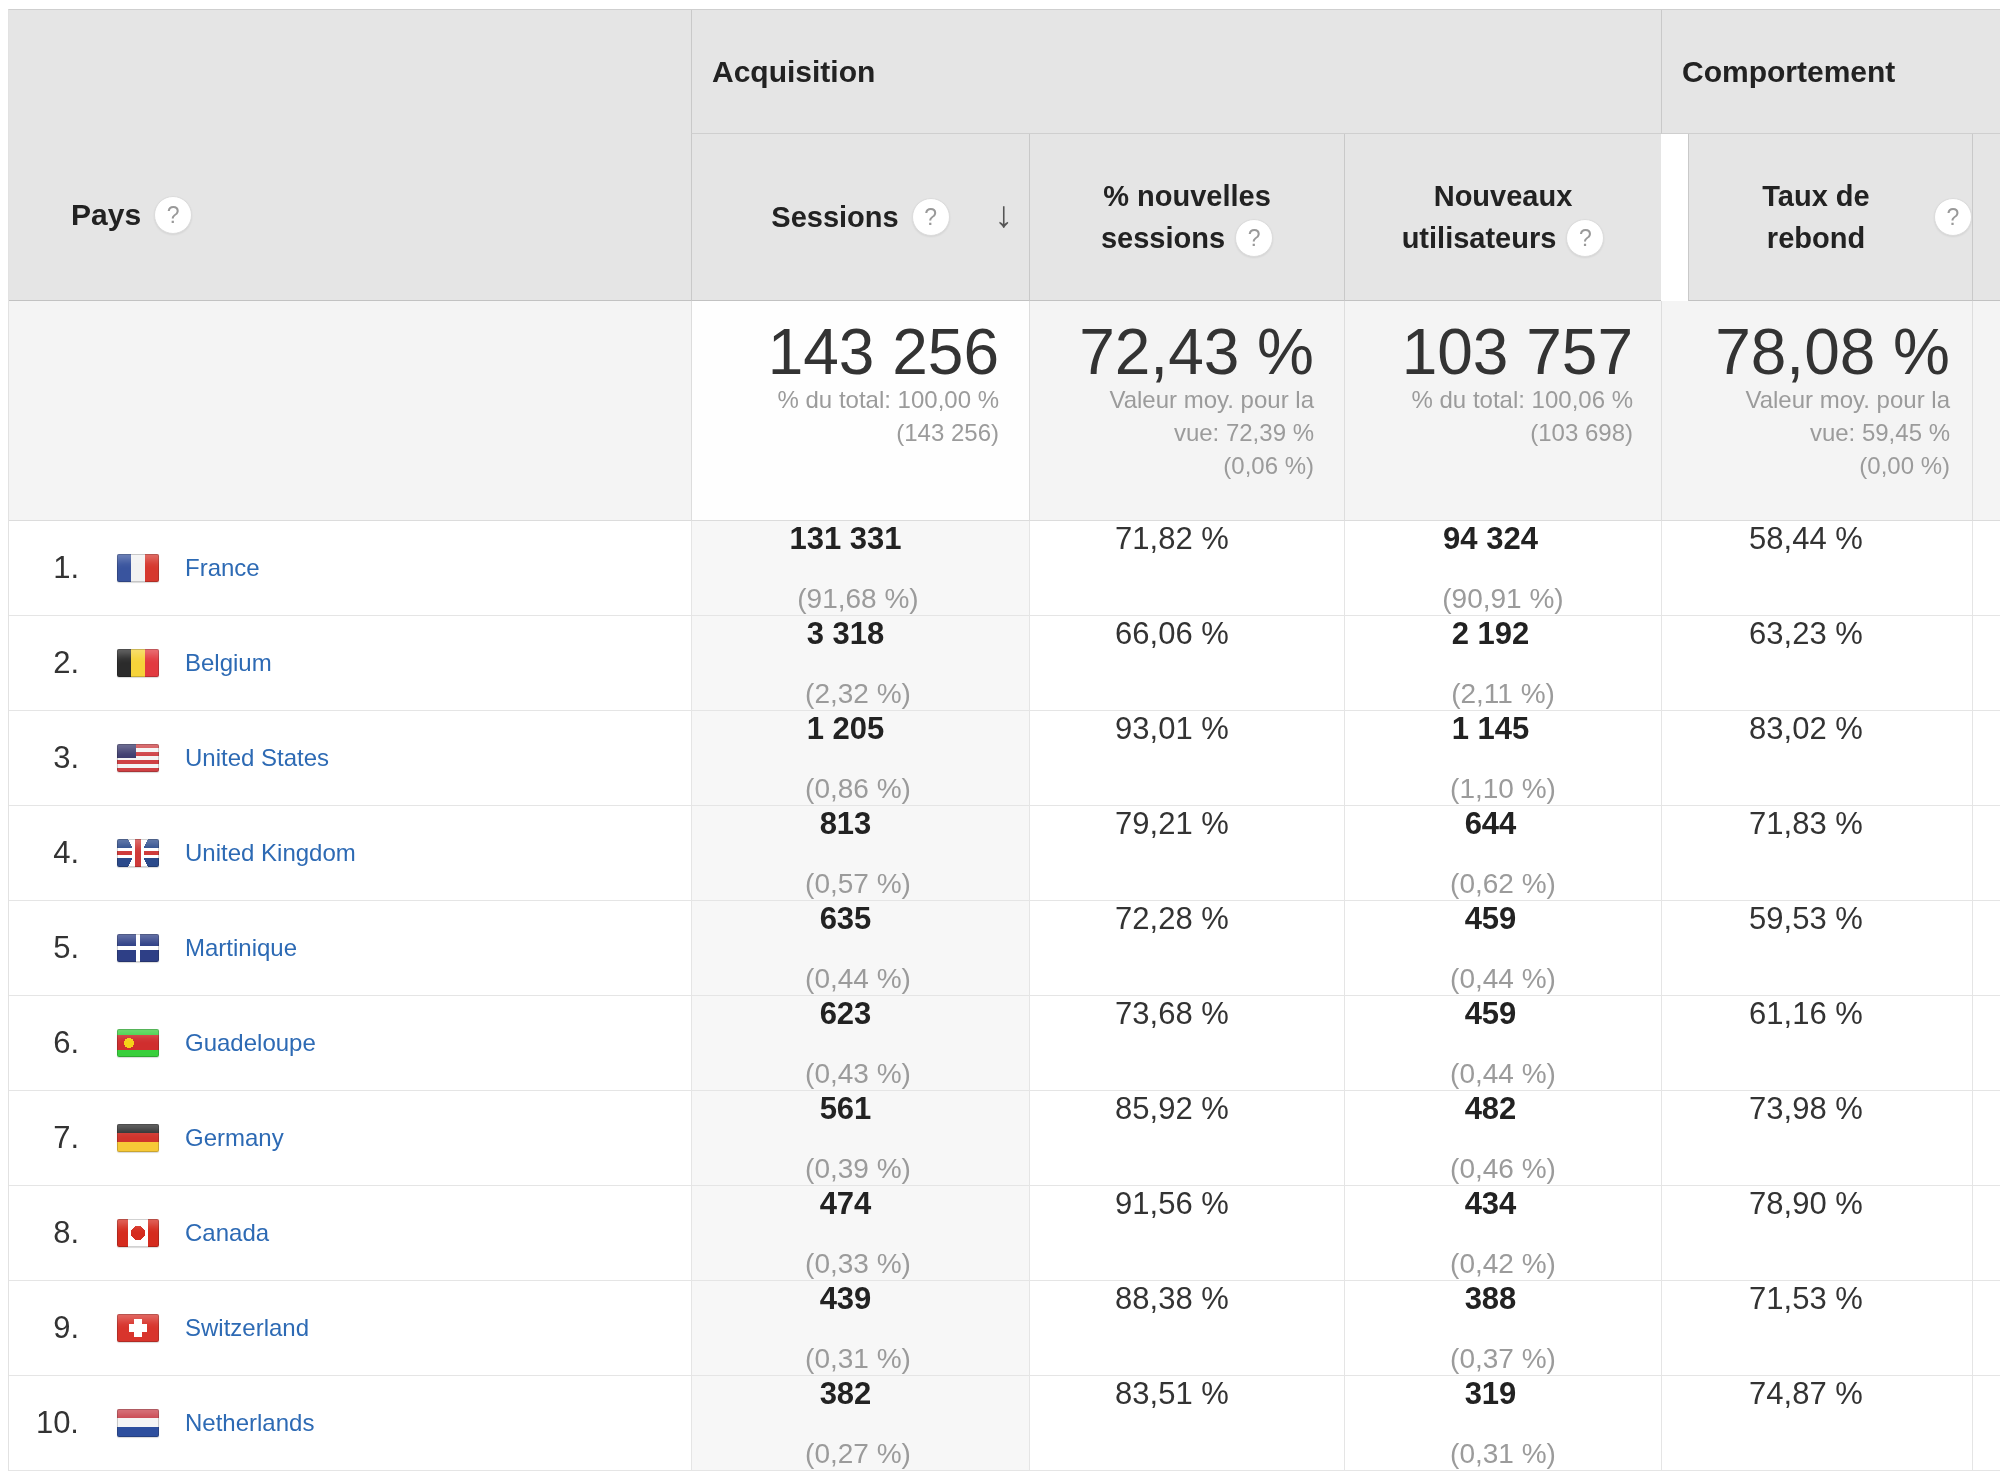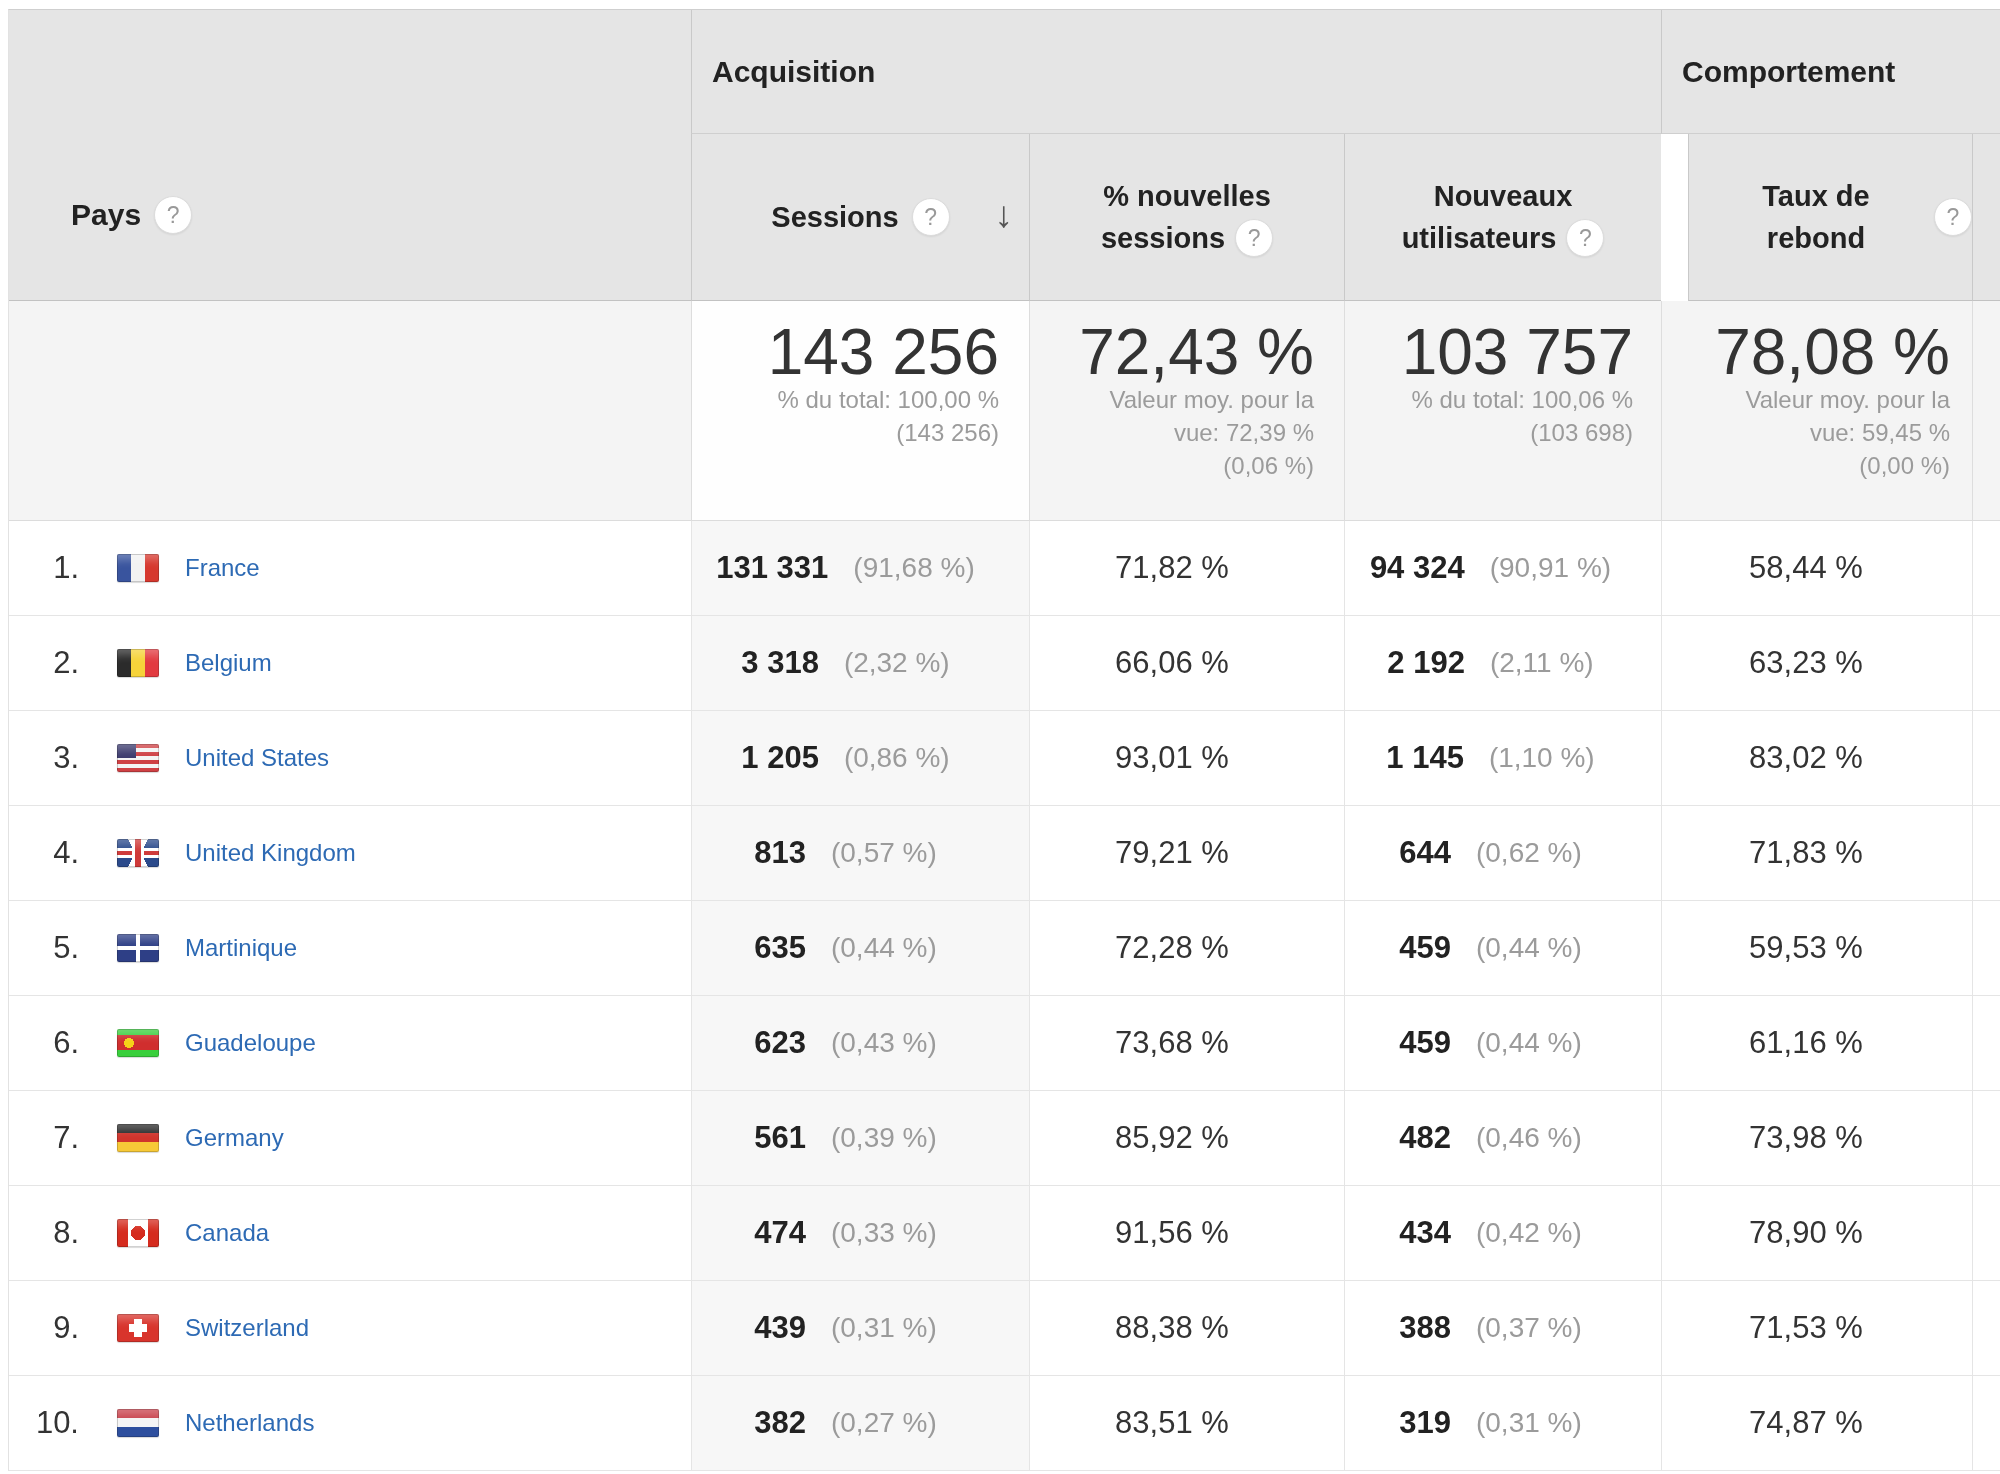--- a/index.html
+++ b/index.html
@@ -39,21 +39,21 @@
   .sum.white{background:#fefefe;}
   .sum .big{font-size:64px;color:#333;line-height:62px;white-space:nowrap;}
   .sum .sub{font-size:24px;color:#9b9b9b;line-height:33px;white-space:nowrap;}
   .sum.pad4{padding-right:28px;}
   .sum.pad5{padding-right:22px;}
 
   
   .bc{border-bottom:1px solid #e5e5e5;display:flex;align-items:center;background:#fff;}
   .bc.vline{border-left:1px solid #e5e5e5;}
   .bc.shade{background:#f7f7f7;}
-  .bc.r{justify-content:center;padding-right:30px;white-space:nowrap;}
+  .bc.r{justify-content:space-between;padding-right:30px;white-space:nowrap;flex-direction:column;}
   .bc.r4{padding-right:25px;}
   .bc.r5{padding-right:22px;}
   .rank{width:70px;text-align:right;font-size:31px;color:#333;flex:none;}
   .country{font-size:24px;color:#2d6ab4;text-decoration:none;margin-left:26px;white-space:nowrap;}
   .num{font-size:31px;font-weight:bold;color:#222;}
   .pct{font-size:28px;color:#9b9b9b;margin-left:25px;}
   .val{font-size:31px;color:#333;}
 
   
   .flag{width:42px;height:28px;flex:none;margin-left:38px;border-radius:2px;

